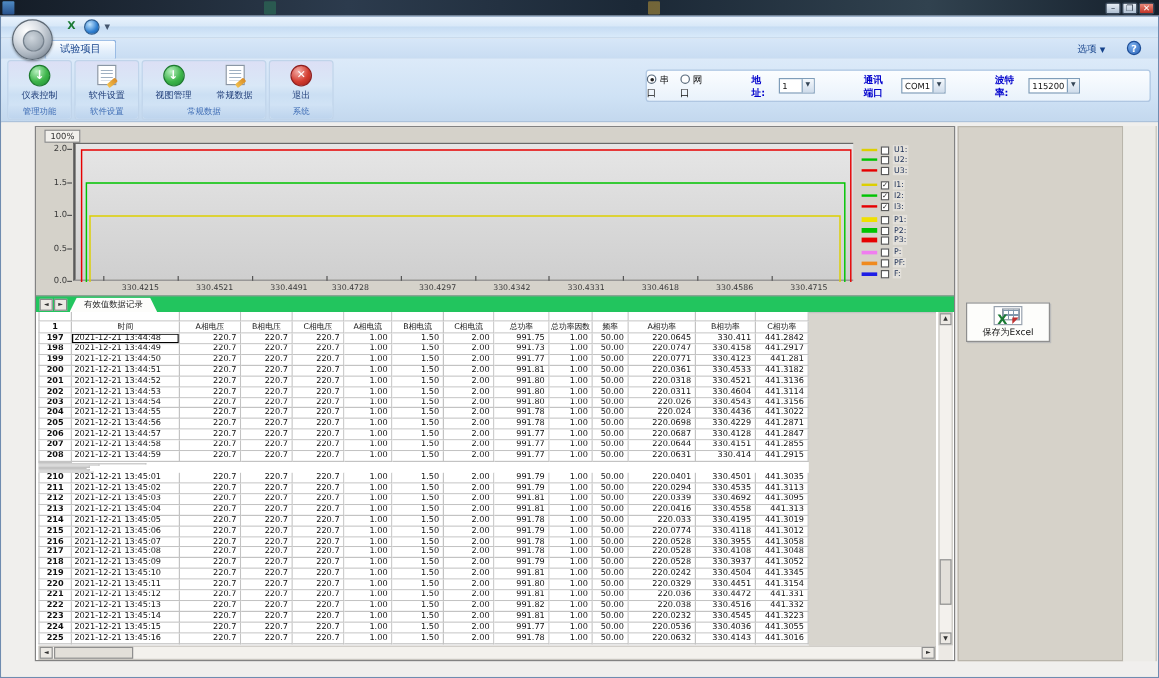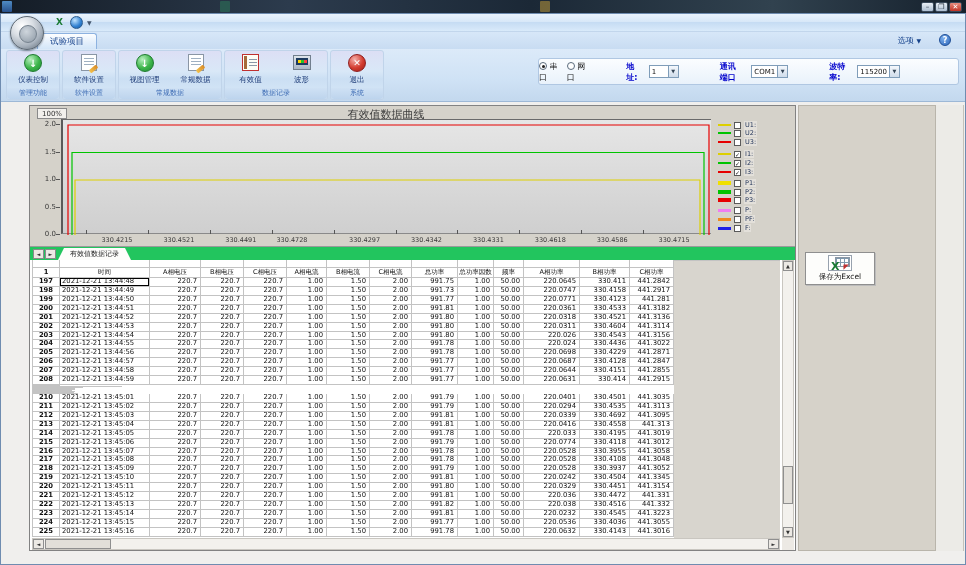--- a/index.html
+++ b/index.html
@@ -203,37 +203,20 @@
               <div class="lbl">视图管理</div>
             </div>
             <div class="rbtn">
               <div class="ricon">
                 <div class="ico-form"></div>
               </div>
               <div class="lbl">常规数据</div>
             </div>
           </div>
           <div class="rlabel">常规数据</div>
-        </div>
-        <div class="rgroup" style="min-width: 104px;">
-          <div class="rbtns">
-            <div class="rbtn">
-              <div class="ricon">
-                <div class="ico-book"></div>
-              </div>
-              <div class="lbl">有效值</div>
-            </div>
-            <div class="rbtn">
-              <div class="ricon">
-                <div class="ico-scope"></div>
-              </div>
-              <div class="lbl">波形</div>
-            </div>
-          </div>
-          <div class="rlabel">数据记录</div>
         </div>
         <div class="rgroup" style="min-width: 54px;">
           <div class="rbtns">
             <div class="rbtn">
               <div class="ricon">
                 <div class="ico-round red">✕</div>
               </div>
               <div class="lbl">退出</div>
             </div>
           </div>
@@ -260,21 +243,20 @@
         </span>
     </div>
   </div>
 
   <div class="content">
 
     <div class="panel">
 
       <div class="chartzone">
         <div class="zoombtn">100%</div>
-        <div class="ctitle">有效值数据曲线</div>
         <div class="plot" id="plot">
           <svg id="plotsvg" width="650" height="119">
               <polyline points="12,115 12,60 637,60 637,115" fill="none" stroke="#ddcf00" stroke-width="1.2"></polyline>
               <polyline points="9,115 9,32.5 641,32.5 641,115" fill="none" stroke="#00c400" stroke-width="1.2"></polyline>
               <polyline points="5,115 5,5 646,5 646,115" fill="none" stroke="#e60000" stroke-width="1.2"></polyline>
             </svg>
         </div>
         <div id="yaxis"></div>
         <div id="xaxis"></div>
         <div class="legend" id="legend">

